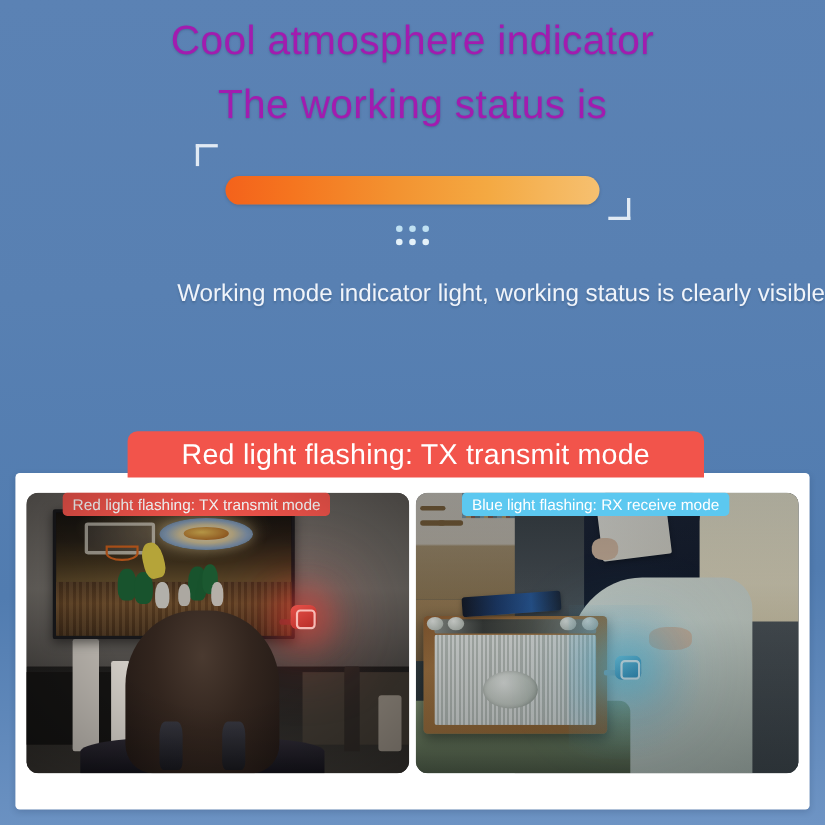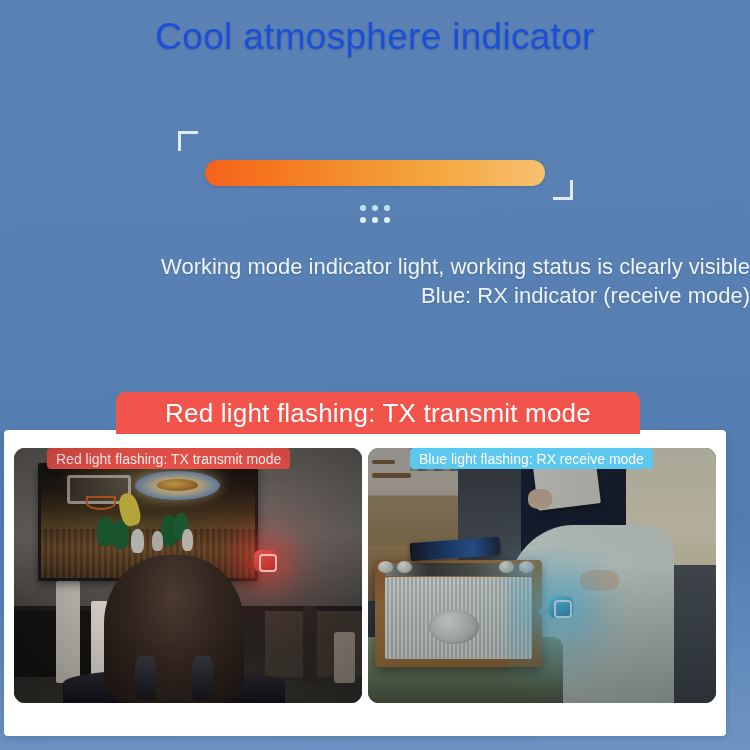--- a/index.html
+++ b/index.html
@@ -18,21 +18,21 @@
   
   .hero {
     position:absolute;
     left:0; top:0; width:750px; height:385px;
   }
 
   .headline {
     position:absolute;
     width:750px;
     text-align:center;
-    color:#1d4ed8;
+    color:#a21caf;
     font-weight:400;
     letter-spacing:0.3px;
     text-shadow:0 1px 2px rgba(20,40,70,.25);
     white-space:nowrap;
   }
 
   .headline-1 { top:14px;  font-size:37px; line-height:46px; }
   .headline-2 { top:72px;  font-size:37px; line-height:46px; }
 
   
@@ -120,21 +120,21 @@
     color:#FFFFFF;
     font-size:26px;
     letter-spacing:0.2px;
     white-space:nowrap;
     z-index:3;
   }
 
   
   .panel {
     position:absolute;
-    left:4px; top:430px;
+    left:14px; top:430px;
     width:722px; height:306px;
     background:#FFFFFF;
     border-radius:4px;
     box-shadow:0 2px 6px rgba(20,40,70,.18);
     z-index:2;
   }
 
   .photo {
     position:absolute;
     top:18px;
@@ -456,40 +456,40 @@
     pointer-events:none;
   }
 </style>
 </head>
 <body>
 
 <div class="hero">
 
   <div class="headline headline-1">Cool atmosphere indicator</div>
 
+  <div class="headline headline-2">The working status is</div>
 
   <div class="glance-wrap">
     <div class="glance-bar"></div>
   </div>
 
   <div class="bracket bracket-tl"></div>
   <div class="bracket bracket-br"></div>
 
   <div class="dot-grid">
     <span class="dot"></span>
     <span class="dot"></span>
     <span class="dot"></span>
     <span class="dot pale"></span>
     <span class="dot pale"></span>
     <span class="dot pale"></span>
   </div>
 
   <div class="body-copy">
     <div>Working mode indicator light, working status is clearly visible</div>
-    <div>Blue: RX indicator (receive mode)</div>
   </div>
 </div>
 
 <div class="red-banner">Red light flashing: TX transmit mode</div>
 
 <div class="panel">
 
   <div class="photo photo-left">
     <div class="scene-left">
       <div class="wall-upper"></div>

